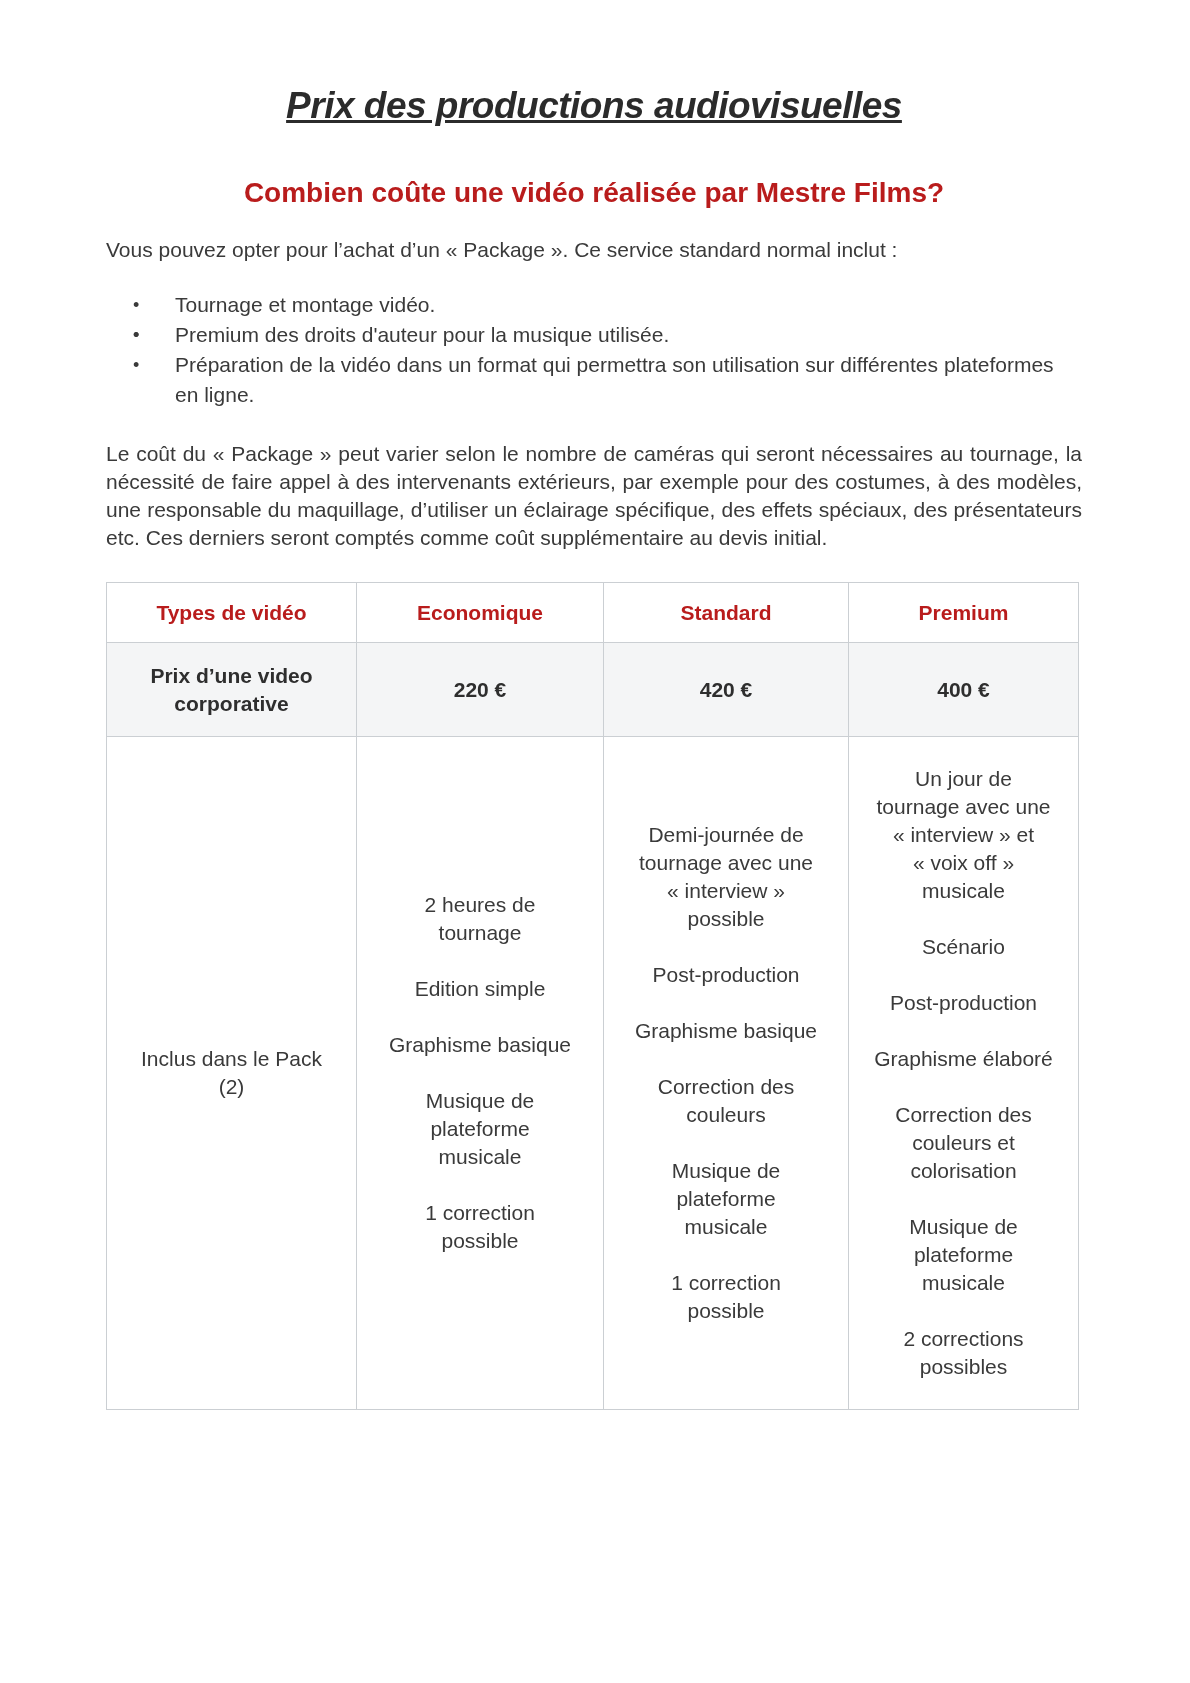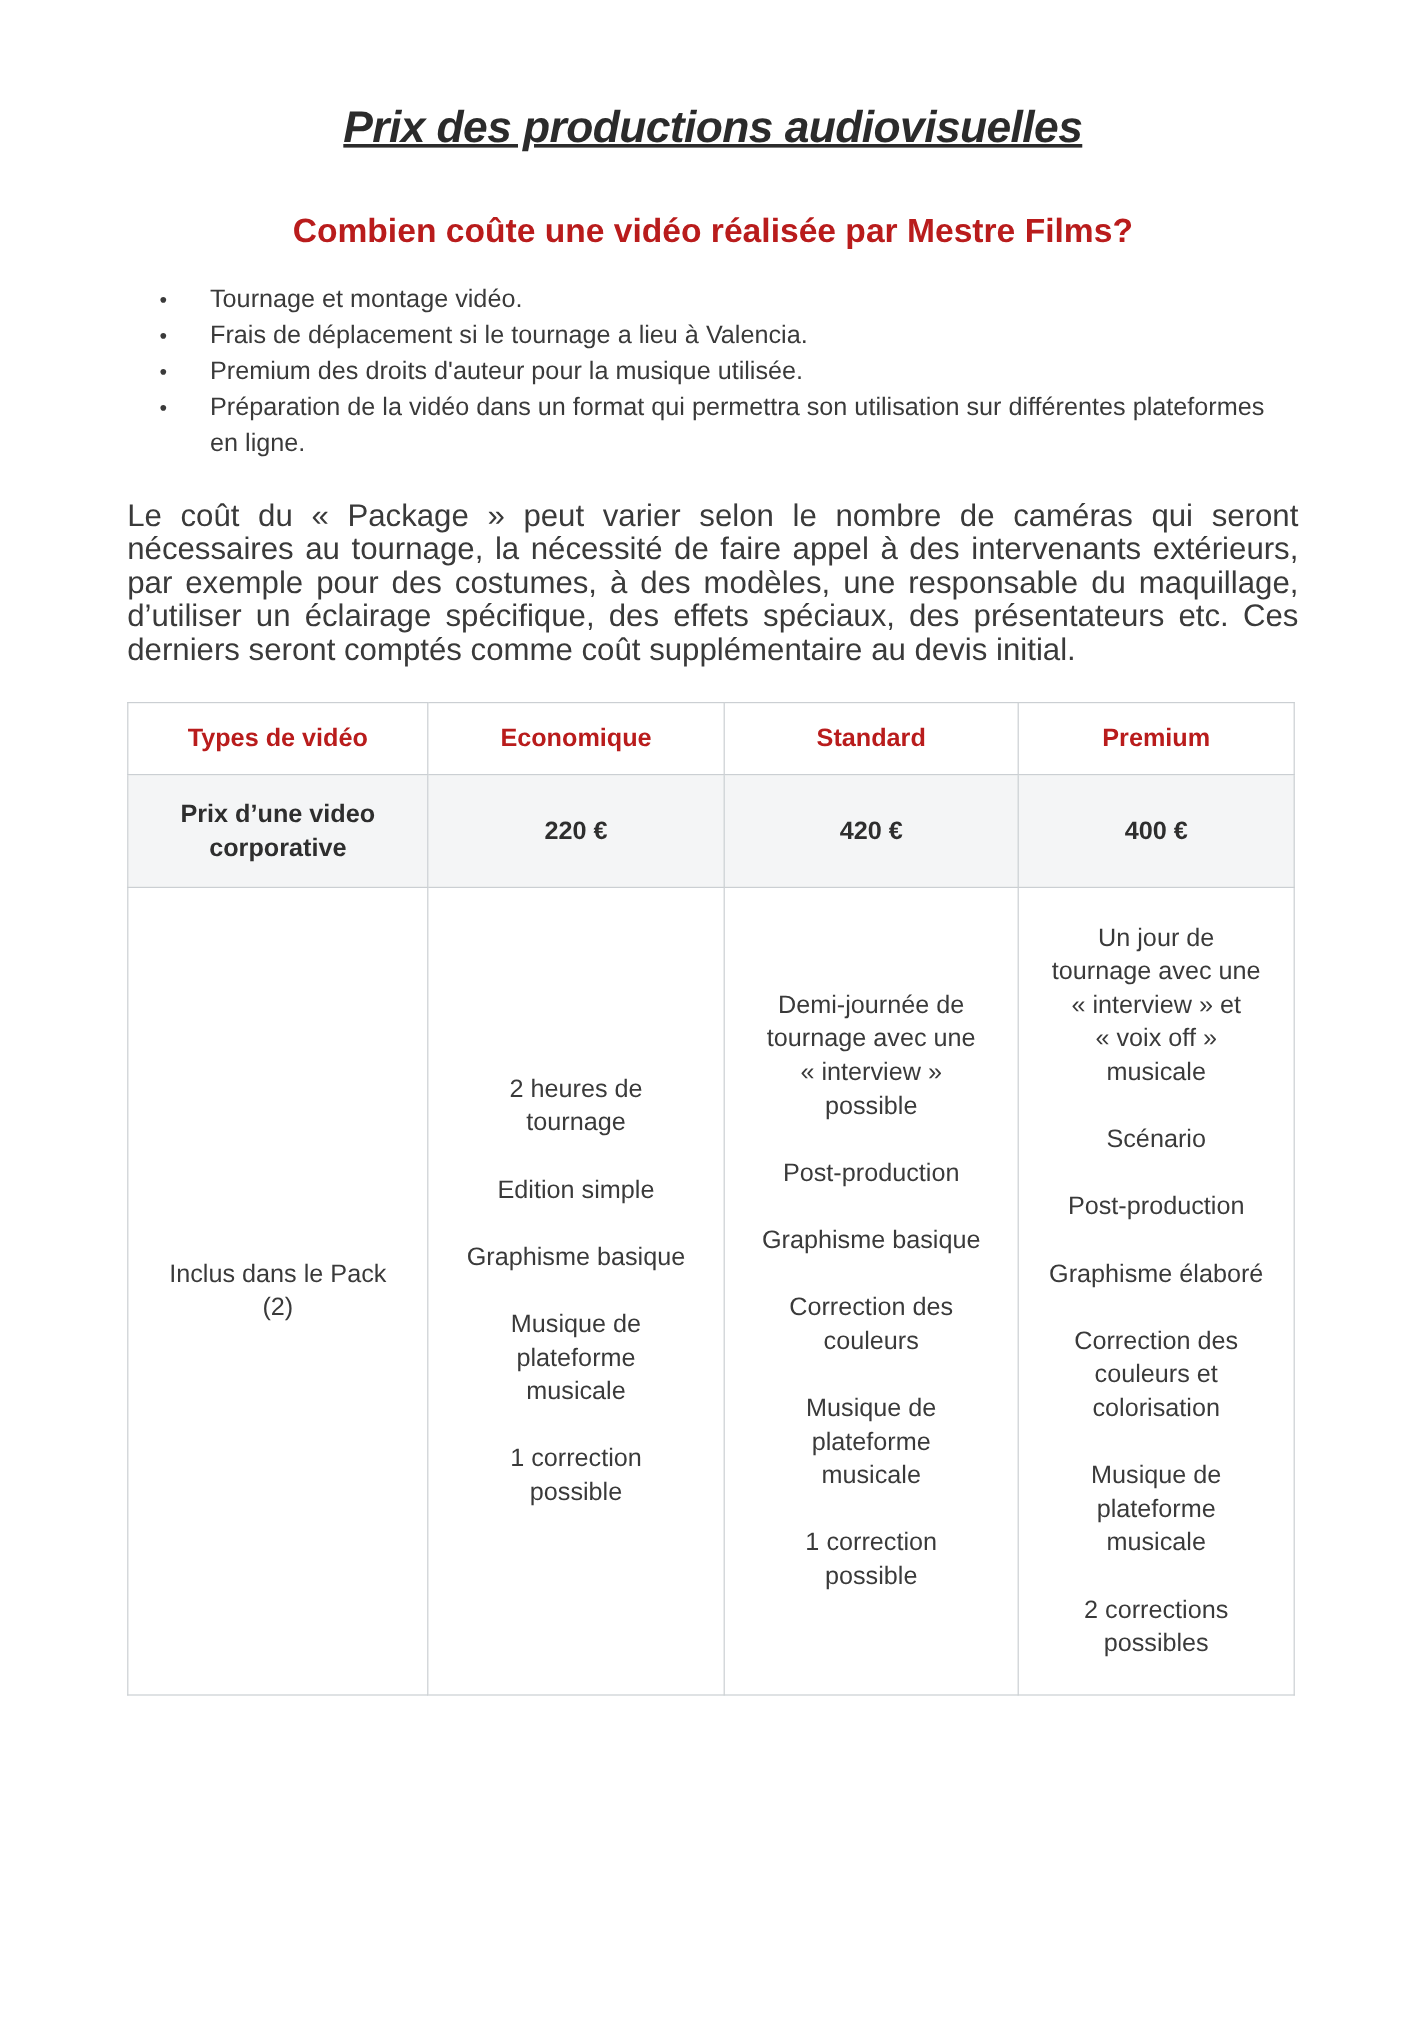--- a/index.html
+++ b/index.html
@@ -52,21 +52,21 @@
     line-height: 30px;
   }
   ul.bullets li .bullet-dot {
     position: absolute;
     left: 27px;
     top: 0;
     font-size: 18px;
   }
   .body-par {
     margin: 30px 0 0 0;
-    font-size: 26px;
+    font-size: 21px;
     line-height: 28px;
     text-align: justify;
   }
   .table-title {
     margin: 38px 0 0 0;
     font-size: 22px;
     font-weight: bold;
     font-style: italic;
     text-decoration: underline;
     text-align: center;
@@ -119,25 +119,26 @@
 </head>
 <body>
 
 <div class="page">
   <div class="content">
 
     <h1 class="doc-title">Prix des productions audiovisuelles</h1>
 
     <h2 class="doc-subtitle">Combien coûte une vidéo réalisée par Mestre Films?</h2>
 
+    <p class="intro">Vous pouvez opter pour l’achat d’un « Package ». Ce service standard normal inclut :</p>
 
     <ul class="bullets">
 
     <li><span class="bullet-dot">•</span><span>Tournage et montage vidéo.</span></li>
-        <li><span class="bullet-dot">•</span><span>Frais de déplacement si le tournage a lieu à Valencia.</span></li>
+        <li><span class="bullet-dot">•</span></li>
         <li><span class="bullet-dot">•</span><span>Premium des droits d'auteur pour la musique utilisée.</span></li>
         <li><span class="bullet-dot">•</span><span>Préparation de la vidéo dans un format qui permettra son utilisation sur différentes plateformes en ligne.</span></li>
       </ul>
 
     <p class="body-par">Le coût du « Package » peut varier selon le nombre de caméras qui seront nécessaires au tournage, la nécessité de faire appel à des intervenants extérieurs, par exemple pour des costumes, à des modèles, une responsable du maquillage, d’utiliser un éclairage spécifique, des effets spéciaux, des présentateurs etc. Ces derniers seront comptés comme coût supplémentaire au devis initial.</p>
 
 
     <table class="pack-table">
       <colgroup>
         <col class="c1">

